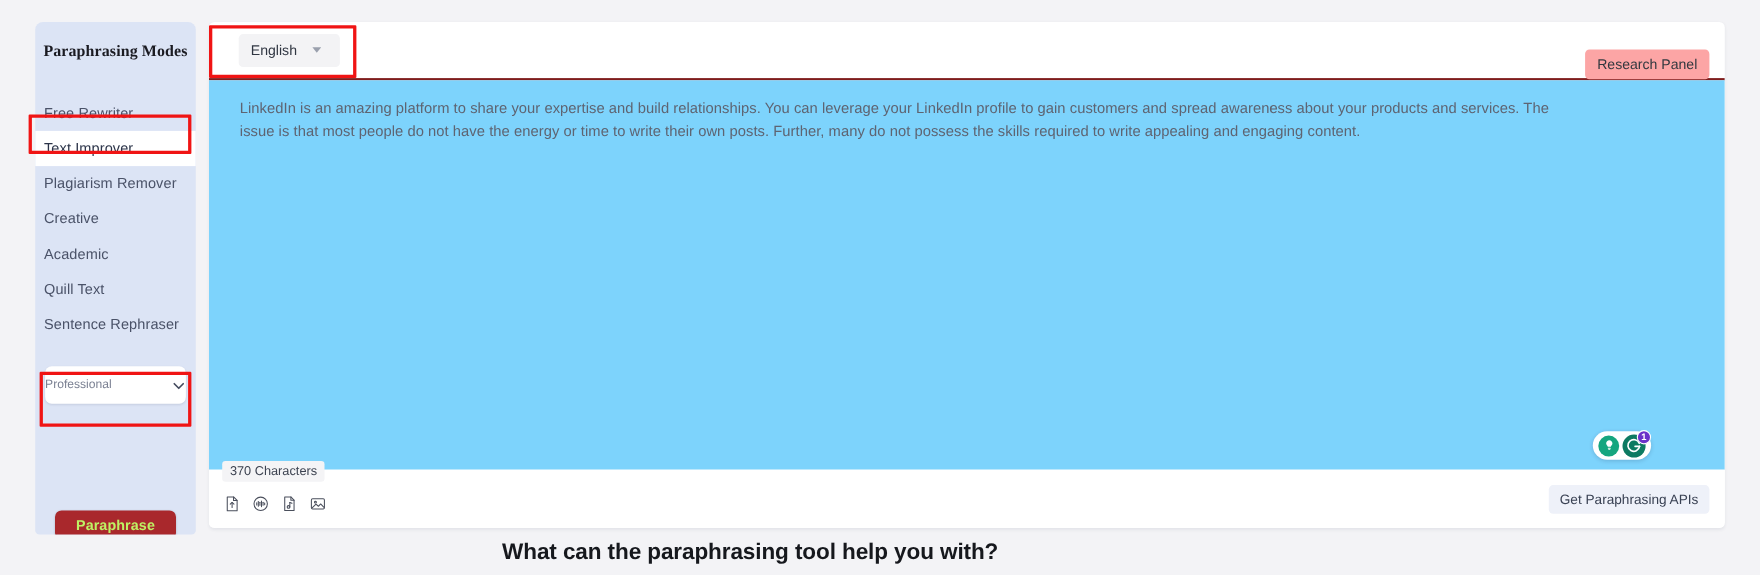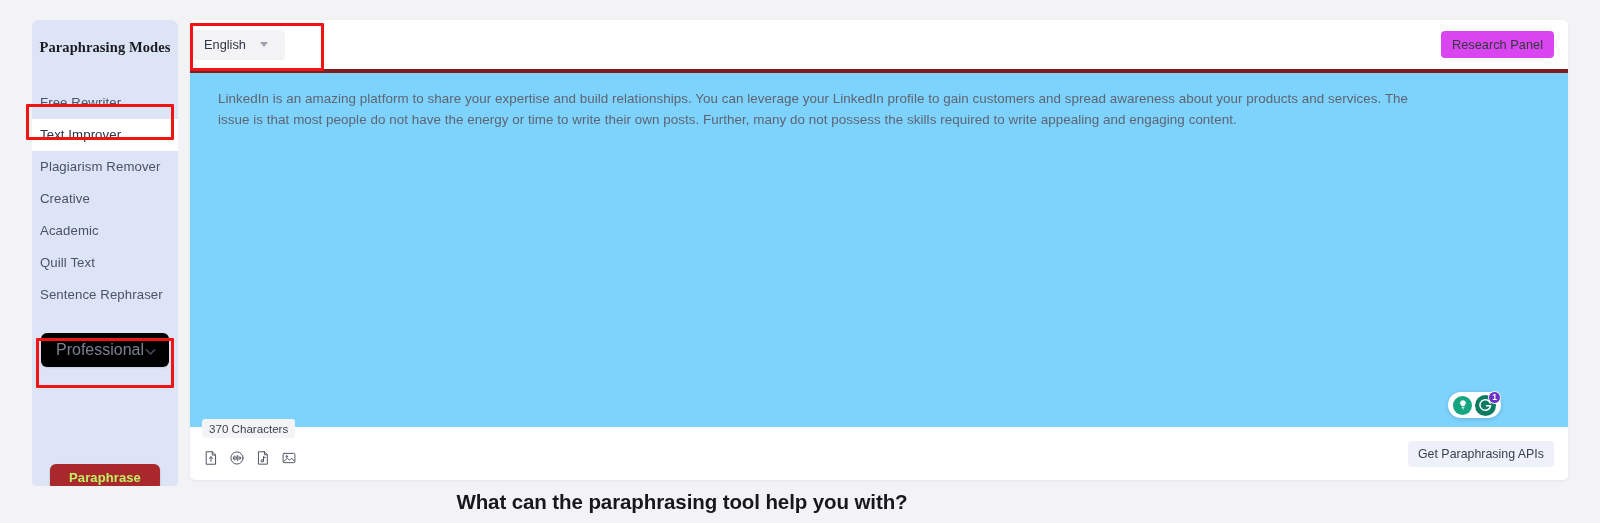--- a/index.html
+++ b/index.html
@@ -57,27 +57,27 @@
   .mode-item.active {
     background: #ffffff;
     color: #2b3348;
   }
 
   .tone-select-wrap {
     margin: 22px 9px 0 9px;
     position: relative;
   }
   .tone-select {
-    background: #000000;
+    background: #ffffff;
     border-radius: 6px;
     height: 34px;
     display: flex;
     align-items: center;
-    padding: 0 15px;
-    font-size: 16px;
+    padding: 0 0;
+    font-size: 11px;
     color: #7b8193;
     box-shadow: 0 1px 2px rgba(20,30,60,.10);
     cursor: pointer;
     justify-content: space-between;
   }
   .chev {
     width: 13px; height: 13px;
     display: inline-block;
     color: #444b5e;
   }
@@ -109,24 +109,24 @@
     height: 460px;
     background: #ffffff;
     border-radius: 5px;
     box-shadow: 0 1px 3px rgba(30,40,70,.07);
     overflow: hidden;
   }
 
   .editor-header {
     position: relative;
     height: 53px;
-    border-bottom: 4px solid #7f1d1d;
-    display: flex;
-    align-items: center;
-    padding: 0 14px 0 3px;
+    border-bottom: 2px solid #7f1d1d;
+    display: flex;
+    align-items: center;
+    padding: 0 14px 0 27px;
   }
   .lang-select {
     background: #f3f3f5;
     border-radius: 4px;
     height: 30px;
     min-width: 92px;
     display: flex;
     align-items: center;
     gap: 14px;
     padding: 0 11px;
@@ -136,22 +136,22 @@
   }
   .lang-caret {
     width: 0; height: 0;
     border-left: 4.5px solid transparent;
     border-right: 4.5px solid transparent;
     border-top: 5px solid #9aa0ad;
   }
   .research-panel {
     position: absolute;
     right: 14px;
-    top: 11px;
-    background: #d946ef;
+    top: 25px;
+    background: #fca5a5;
     border-radius: 4px;
     padding: 6px 11px;
     font-size: 12.8px;
     color: #32383f;
     cursor: pointer;
   }
 
   .editor-body {
     position: relative;
     height: 354px;

